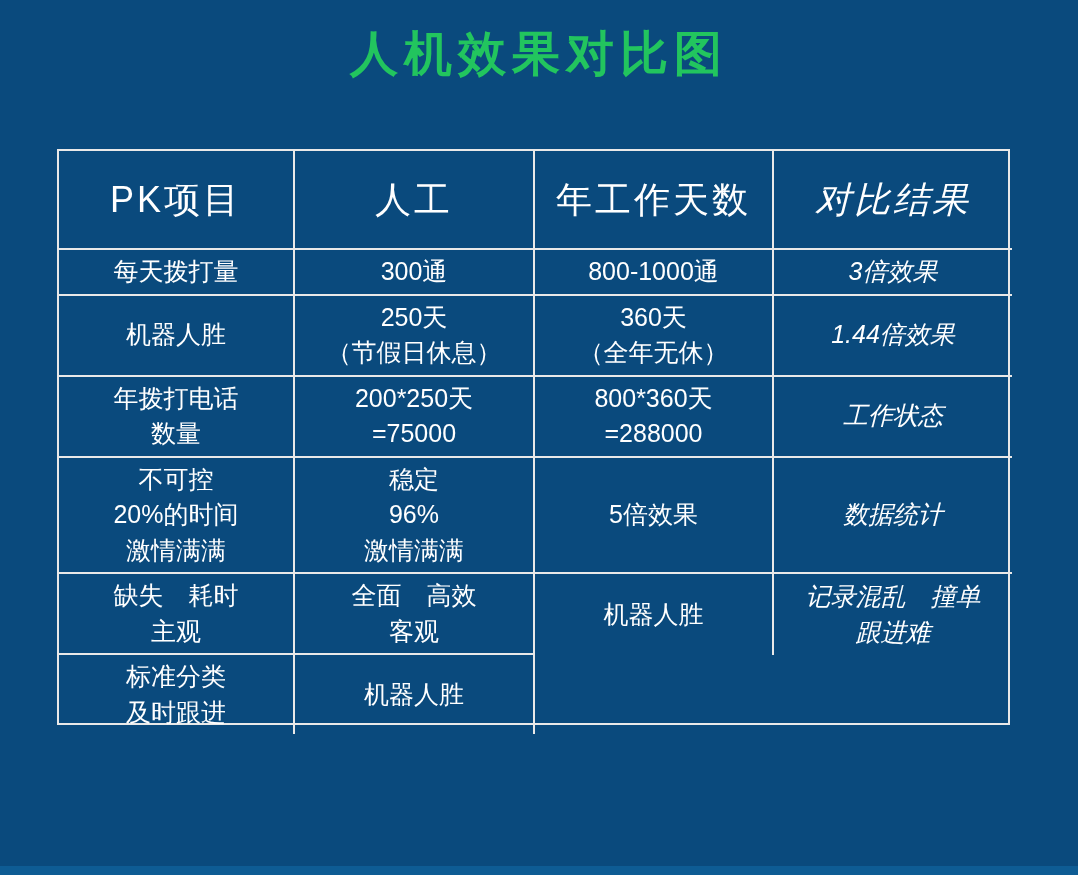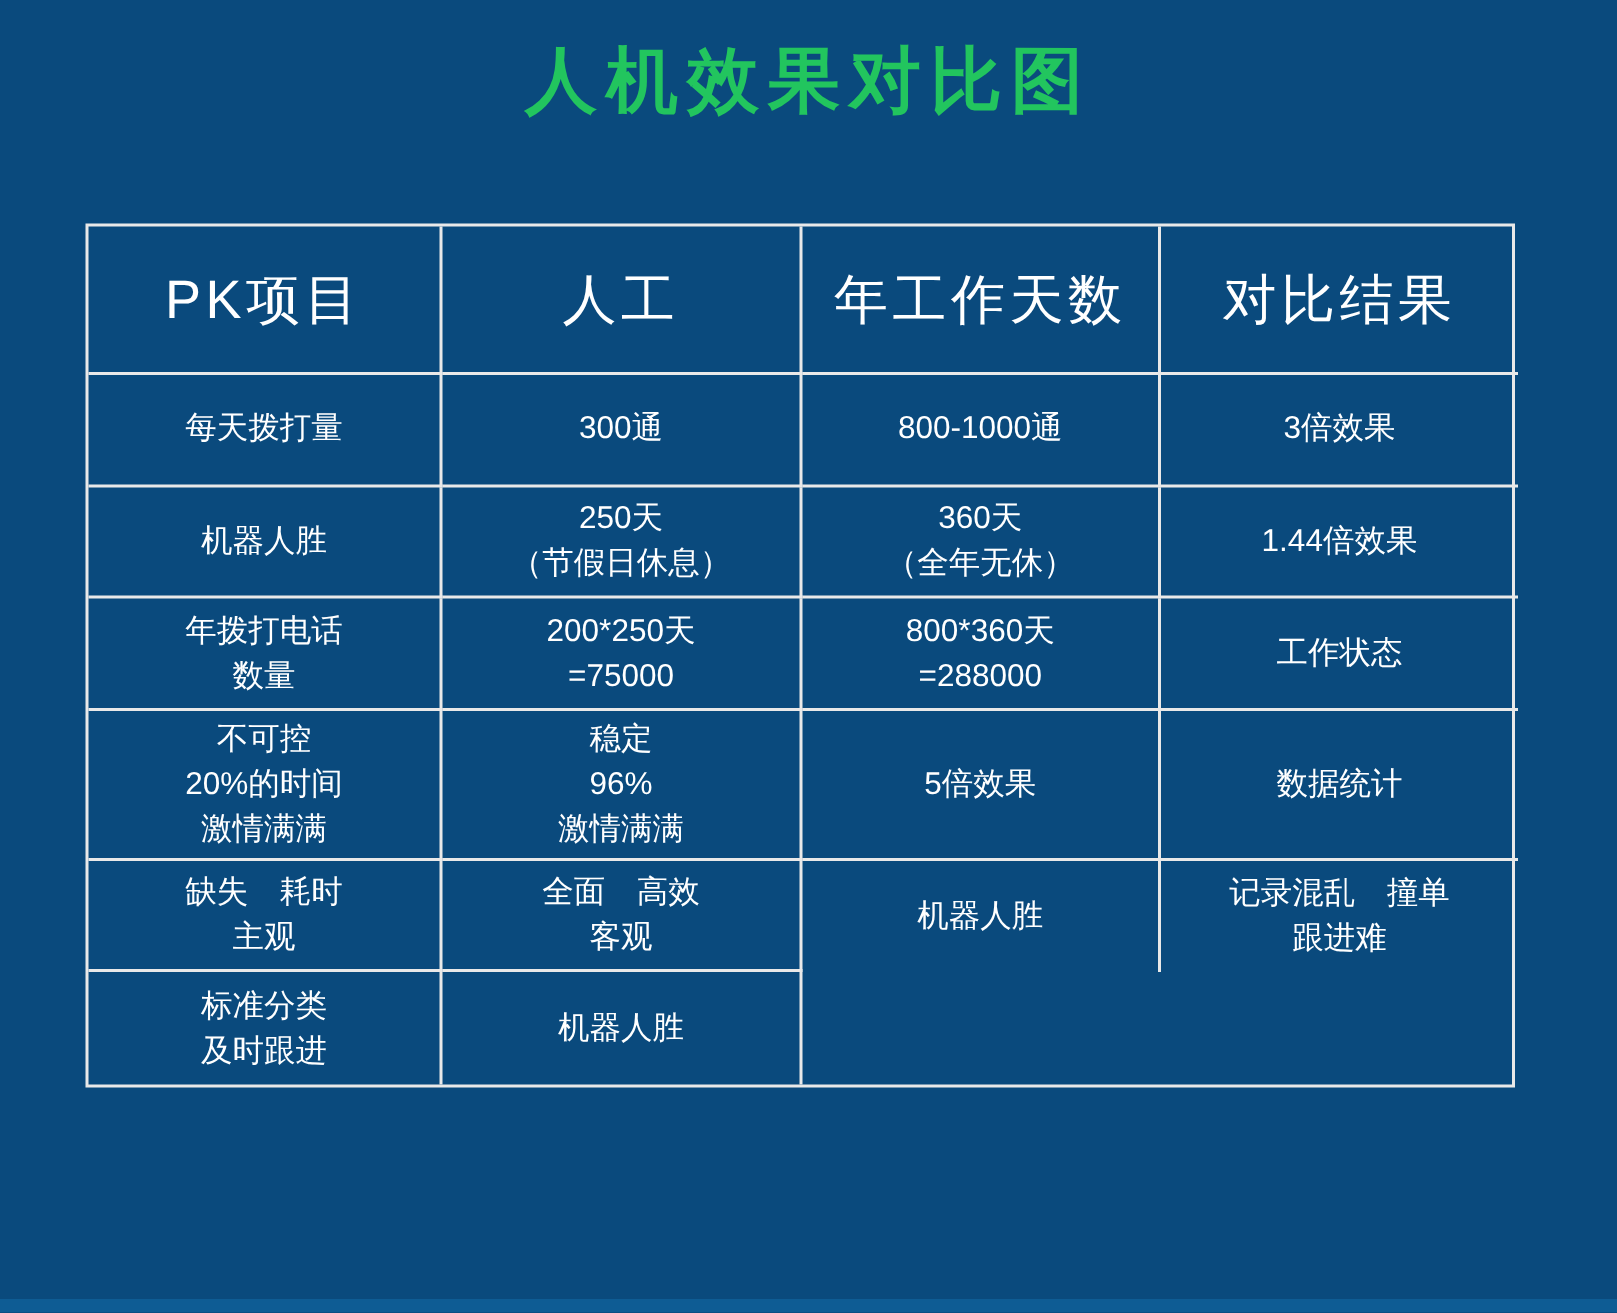--- a/index.html
+++ b/index.html
@@ -36,26 +36,26 @@
   }
 
   .cell {
     border-right: 2px solid #e9e9e9;
     border-bottom: 2px solid #e9e9e9;
     display: flex;
     align-items: center;
     justify-content: center;
     text-align: center;
     color: #ffffff;
-    font-size: 21px;
+    font-size: 25px;
     line-height: 1.42;
     white-space: pre-line;
     padding: 4px 8px;
   }
-  .cell:nth-child(4n) { border-right: none; }
+  .cell:nth-child(4n) { border-right: none; font-style: italic; }
   .cell:nth-last-child(-n+4) { border-bottom: none; }
 
   .cell.header {
     font-size: 36px;
     font-weight: 500;
     letter-spacing: 3px;
   }
 
   .footer-strip {
     position: absolute;

